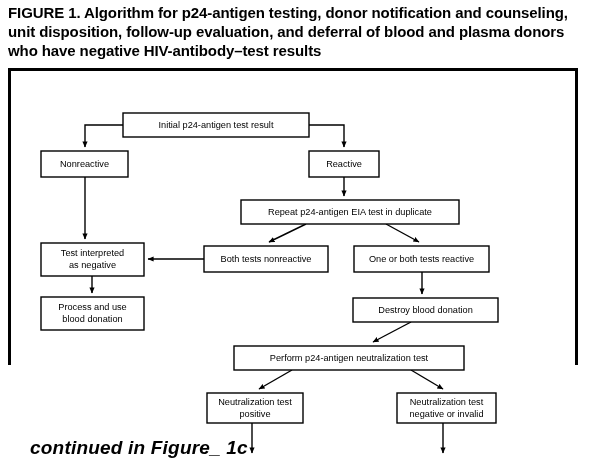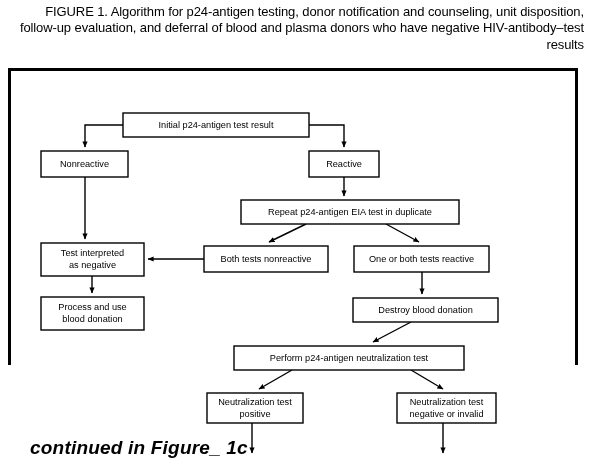--- a/index.html
+++ b/index.html
@@ -13,25 +13,24 @@
     font-family: "Liberation Sans", sans-serif;
     color: #000000;
     overflow: hidden;
     position: relative;
   }
   #figure-title {
     position: absolute;
     left: 8px;
     top: 4px;
     width: 576px;
-    font-size: 13px;
-    font-weight: normal;
+    font-size: 15px;
+    font-weight: bold;
     line-height: 1.26;
     letter-spacing: -0.1px;
-    text-align: right;
   }
   #chart-frame {
     position: absolute;
     left: 8px;
     top: 68px;
     width: 570px;
     height: 297px;
     border: 3px solid #000000;
     border-bottom: none;
     box-sizing: border-box;

